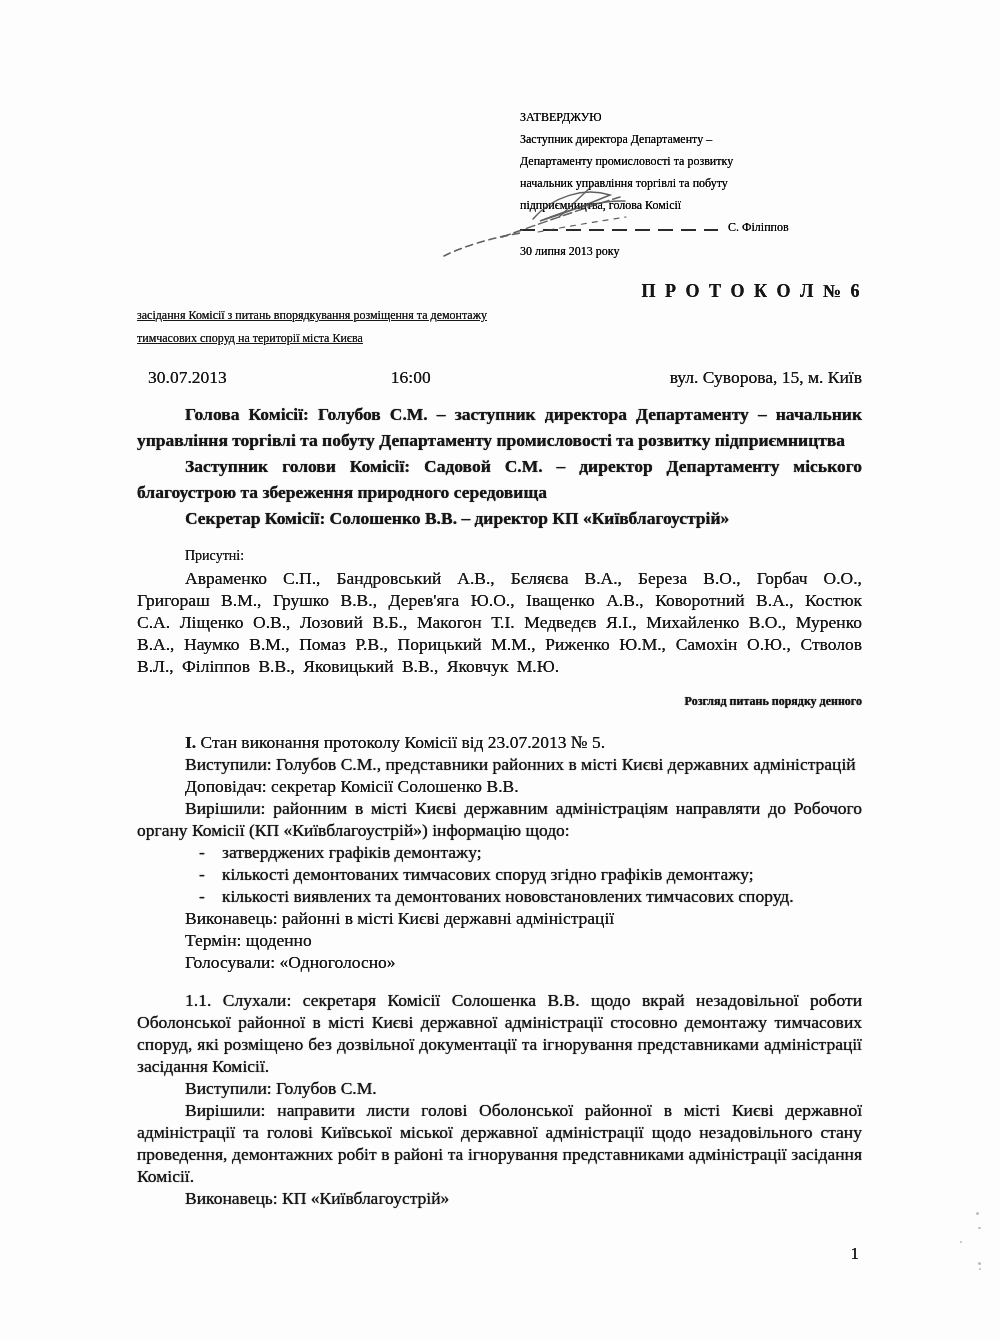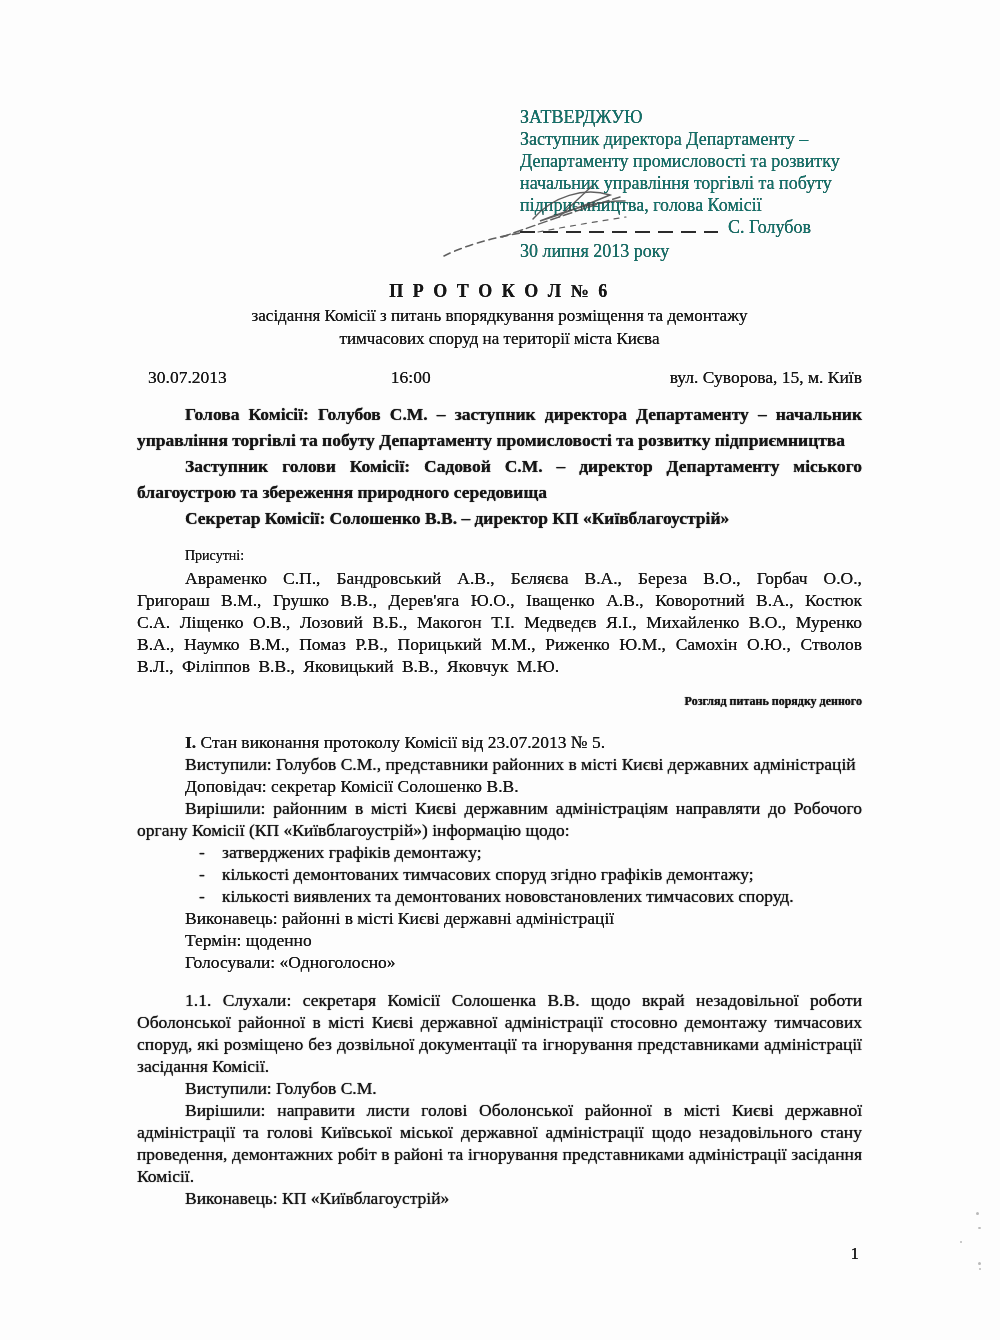--- a/index.html
+++ b/index.html
@@ -17,43 +17,43 @@
     position:relative;
     padding:106px 138px 0 137px;
   }
   .ink   { text-shadow:0 0 0.4px #1a1a1a; }
   .heavy { text-shadow:0 0 0.85px #0d0d0d; }
 
   
   .approval {
     margin-left:383px;
     width:345px;
-    font-size:18px;
+    font-size:12px;
     line-height:22px;
-    color:#0f766e;
+    color:#000000;
   }
   .sig-row { height:24px; white-space:nowrap; }
   .sig-line {
     display:inline-block;
     width:198px; height:15px;
     background:repeating-linear-gradient(90deg,#2b2b2b 0 15px,transparent 15px 23px) left bottom/100% 2px no-repeat;
     margin-right:10px;
   }
   .signature-svg { position:absolute; left:440px; top:180px; pointer-events:none; }
 
   
   .title {
     margin-top:16px;
-    text-align:center;
+    text-align:right;
     font-weight:bold;
     font-size:18px;
     line-height:26px;
     letter-spacing:2.5px;
   }
-  .subtitle { text-align:center; font-size:17px; line-height:23px; }
+  .subtitle { text-align:left; font-size:12px; line-height:23px;text-decoration:underline; }
 
   
   .meta {
     margin-top:15px;
     display:flex;
     justify-content:space-between;
     align-items:center;
     font-size:17.5px;
     line-height:24px;
     padding-left:11px;
@@ -102,21 +102,21 @@
 <div class="page">
   <div class="content">
 
     <div class="approval ink">
       <div>ЗАТВЕРДЖУЮ</div>
       <div>Заступник директора Департаменту –</div>
       <div>Департаменту промисловості та розвитку</div>
       <div>начальник управління торгівлі та побуту</div>
       <div>підприємництва, голова Комісії</div>
       <div class="sig-row">
-        <span class="sig-line"></span><span>С. Голубов</span>
+        <span class="sig-line"></span><span>С. Філіппов</span>
       </div>
       <div>30 липня 2013 року</div>
     </div>
 
     <div class="title ink">П Р О Т О К О Л № 6</div>
     <div class="subtitle ink">засідання Комісії з питань впорядкування розміщення та демонтажу</div>
     <div class="subtitle ink">тимчасових споруд на території міста Києва</div>
 
     <div class="meta ink">
       <span>30.07.2013</span>

